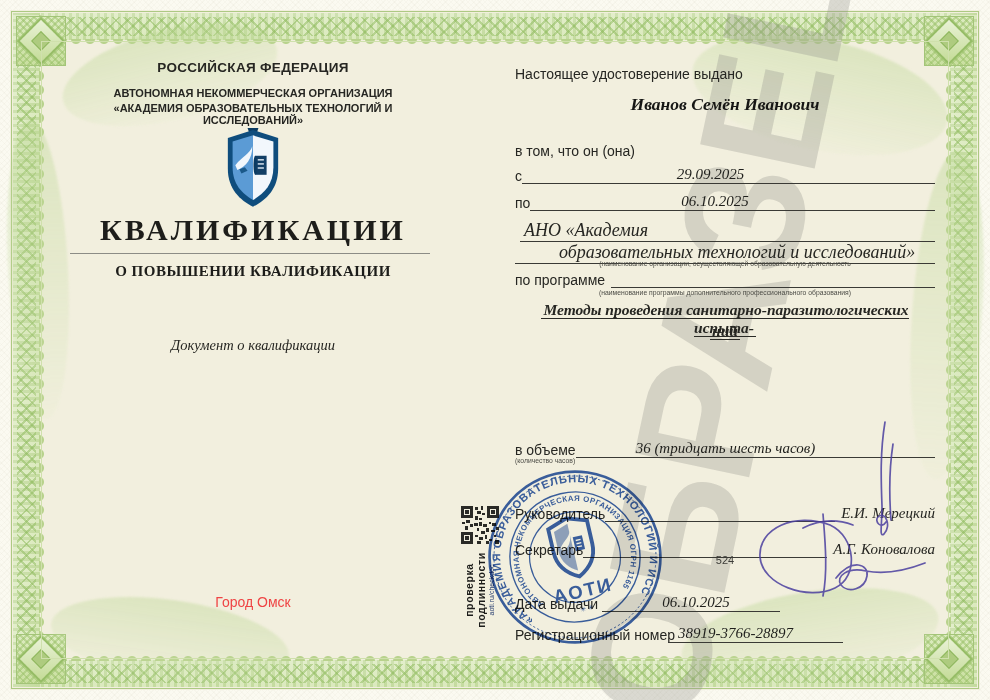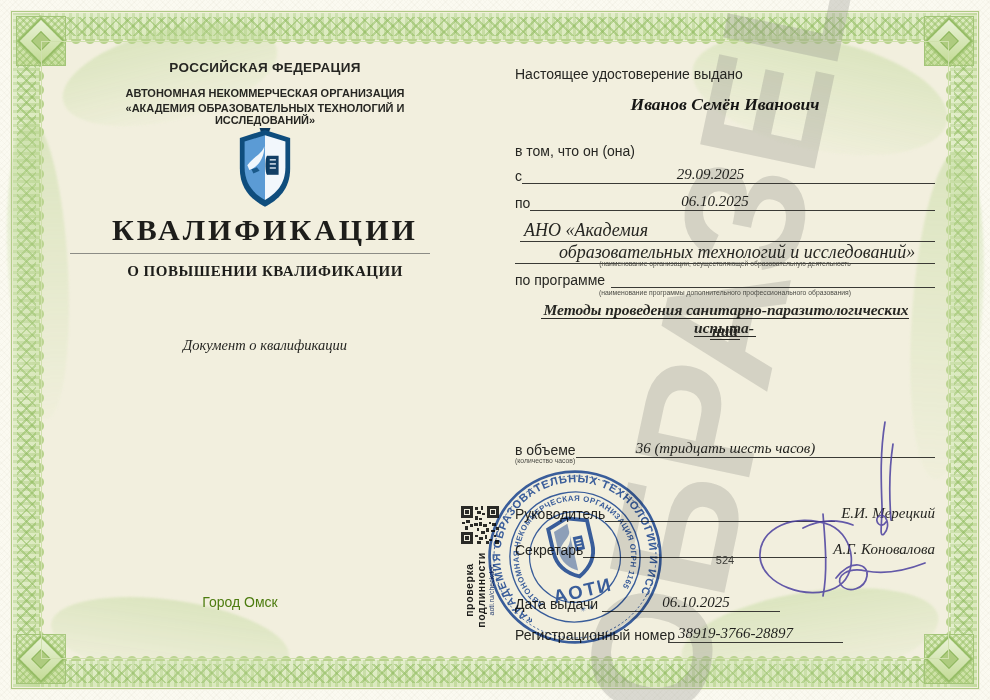--- a/index.html
+++ b/index.html
@@ -65,33 +65,33 @@
       filter:blur(1px); pointer-events:none; }
 
   
   .watermark { position:absolute; left:270px; top:215px; width:900px; height:230px;
       line-height:230px; text-align:center; transform:rotate(-78deg);
       font-family:"Liberation Sans",sans-serif; font-weight:bold; font-size:170px;
       letter-spacing:-4px; color:rgba(144,144,137,.30); white-space:nowrap; z-index:3; }
 
   
   .leftcol { position:absolute; left:63px; top:55px; width:380px; text-align:center; z-index:4; color:#262622; }
-  .leftcol .abs { position:absolute; left:12px; width:100%; }
+  .leftcol .abs { position:absolute; left:0; width:100%; }
   .country { top:5px; font-size:13.5px; font-weight:bold; letter-spacing:.3px; }
   .orgtype { top:32px; font-size:11px; font-weight:bold; }
   .orgname { top:47px; font-size:11px; font-weight:bold; }
   .logo-wrap { top:72px; }
   .doc-title { top:158px; font-family:"Liberation Serif",serif; font-weight:bold;
       font-size:30px; letter-spacing:3px; color:#1d1d1a; }
   .title-rule { top:198px; left:7px; width:360px; border-top:1.2px solid #8c8c86; position:absolute; }
   .doc-subtitle { top:208px; font-family:"Liberation Serif",serif; font-weight:bold;
       font-size:15px; letter-spacing:.5px; color:#1d1d1a; }
   .doc-kind { top:282px; font-family:"Liberation Serif",serif; font-style:italic; font-size:14.5px; }
-  .city { position:absolute; left:50px; top:594px; width:380px; text-align:center;
-      font-size:14px; color:#4d7c0f; z-index:4; }
+  .city { position:absolute; left:63px; top:594px; width:380px; text-align:center;
+      font-size:14px; color:#ef4444; z-index:4; }
 
   
   .qr { position:absolute; left:461px; top:506px; z-index:5; }
   .vtext { position:absolute; left:479px; top:590px; width:92px;
       transform:translate(-50%,-50%) rotate(-90deg); text-align:center; z-index:5; color:#1c1c1a; }
   .vtext .l1,.vtext .l2 { font-weight:bold; font-size:10.5px; letter-spacing:.6px; line-height:12px; }
   .vtext .url { font-size:7px; color:#233a6e; margin-top:1px; }
 
   
   .rightcol { position:absolute; left:515px; top:58px; width:420px; z-index:4;

